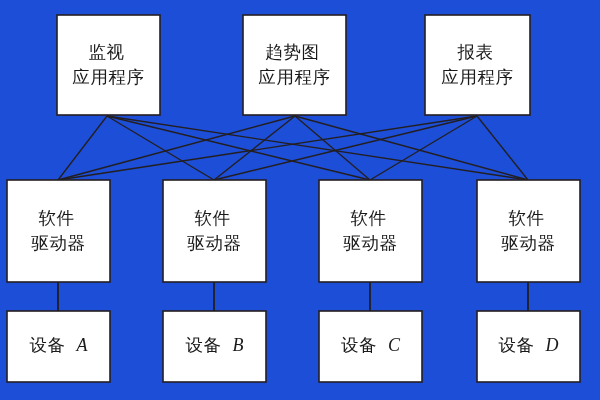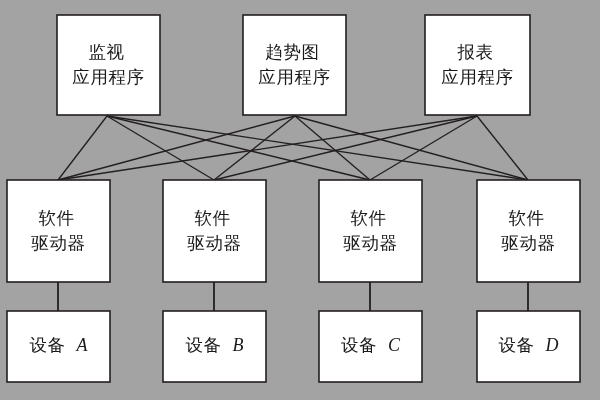--- a/index.html
+++ b/index.html
@@ -10,21 +10,21 @@
   body {
     width: 600px;
     height: 400px;
     font-family: "Liberation Serif", "DejaVu Serif", serif;
     overflow: hidden;
   }
   #diagram-root {
     position: relative;
     width: 600px;
     height: 400px;
-    background: #a3a3a3;
+    background: #1d4ed8;
   }
   svg.layer {
     position: absolute;
     top: 0;
     left: 0;
     width: 600px;
     height: 400px;
   }
   .node-box {
     fill: #ffffff;

